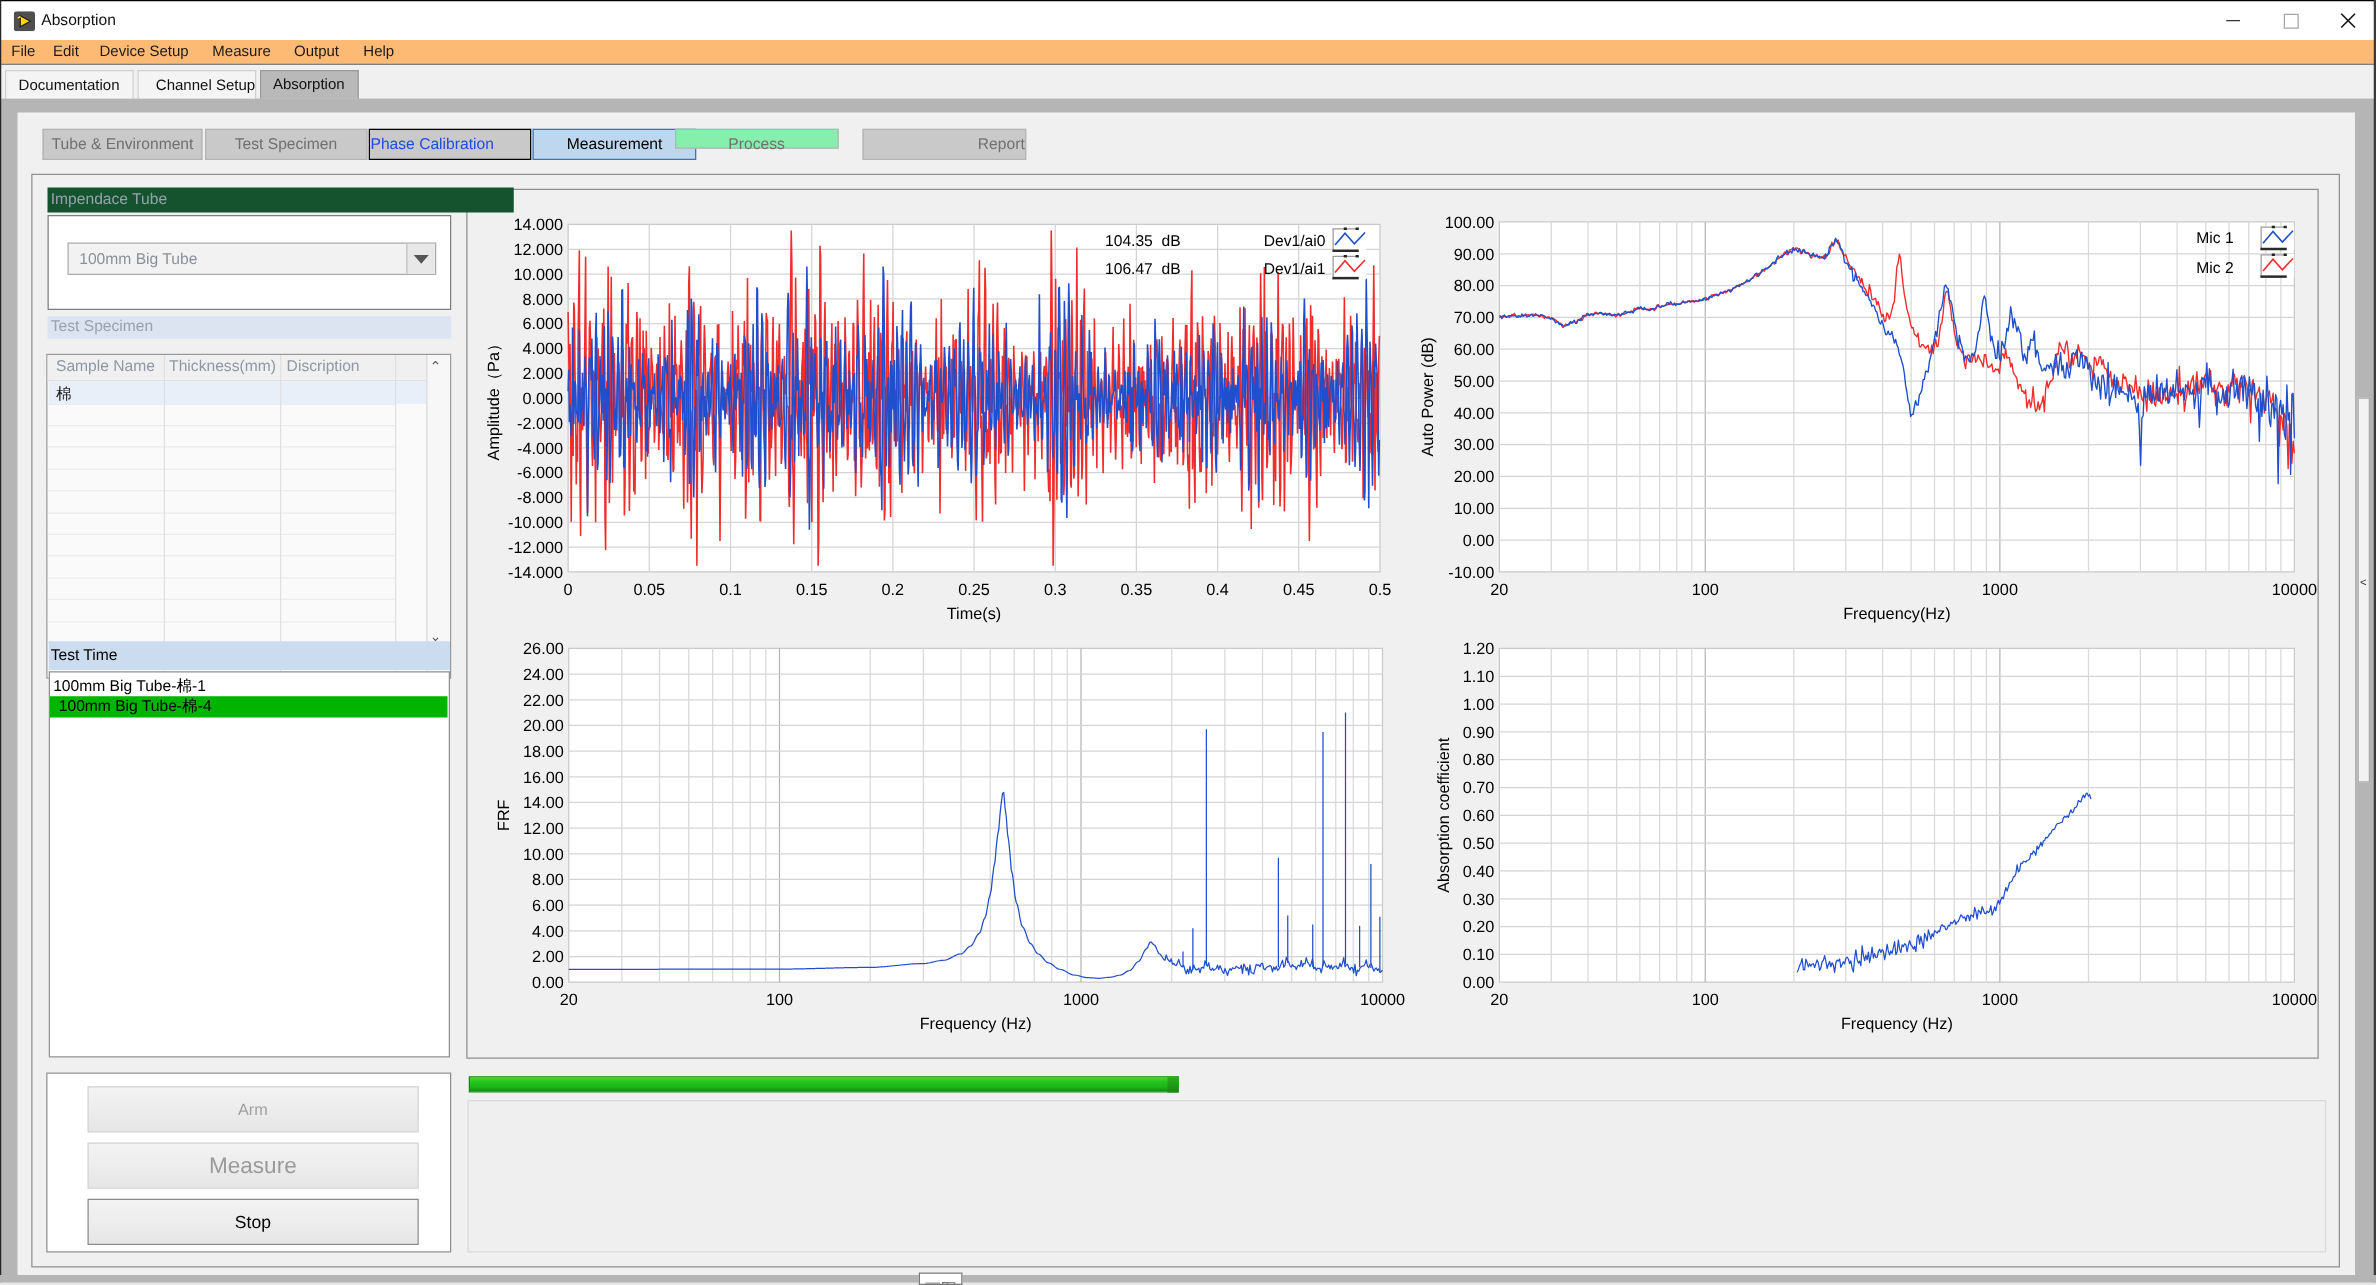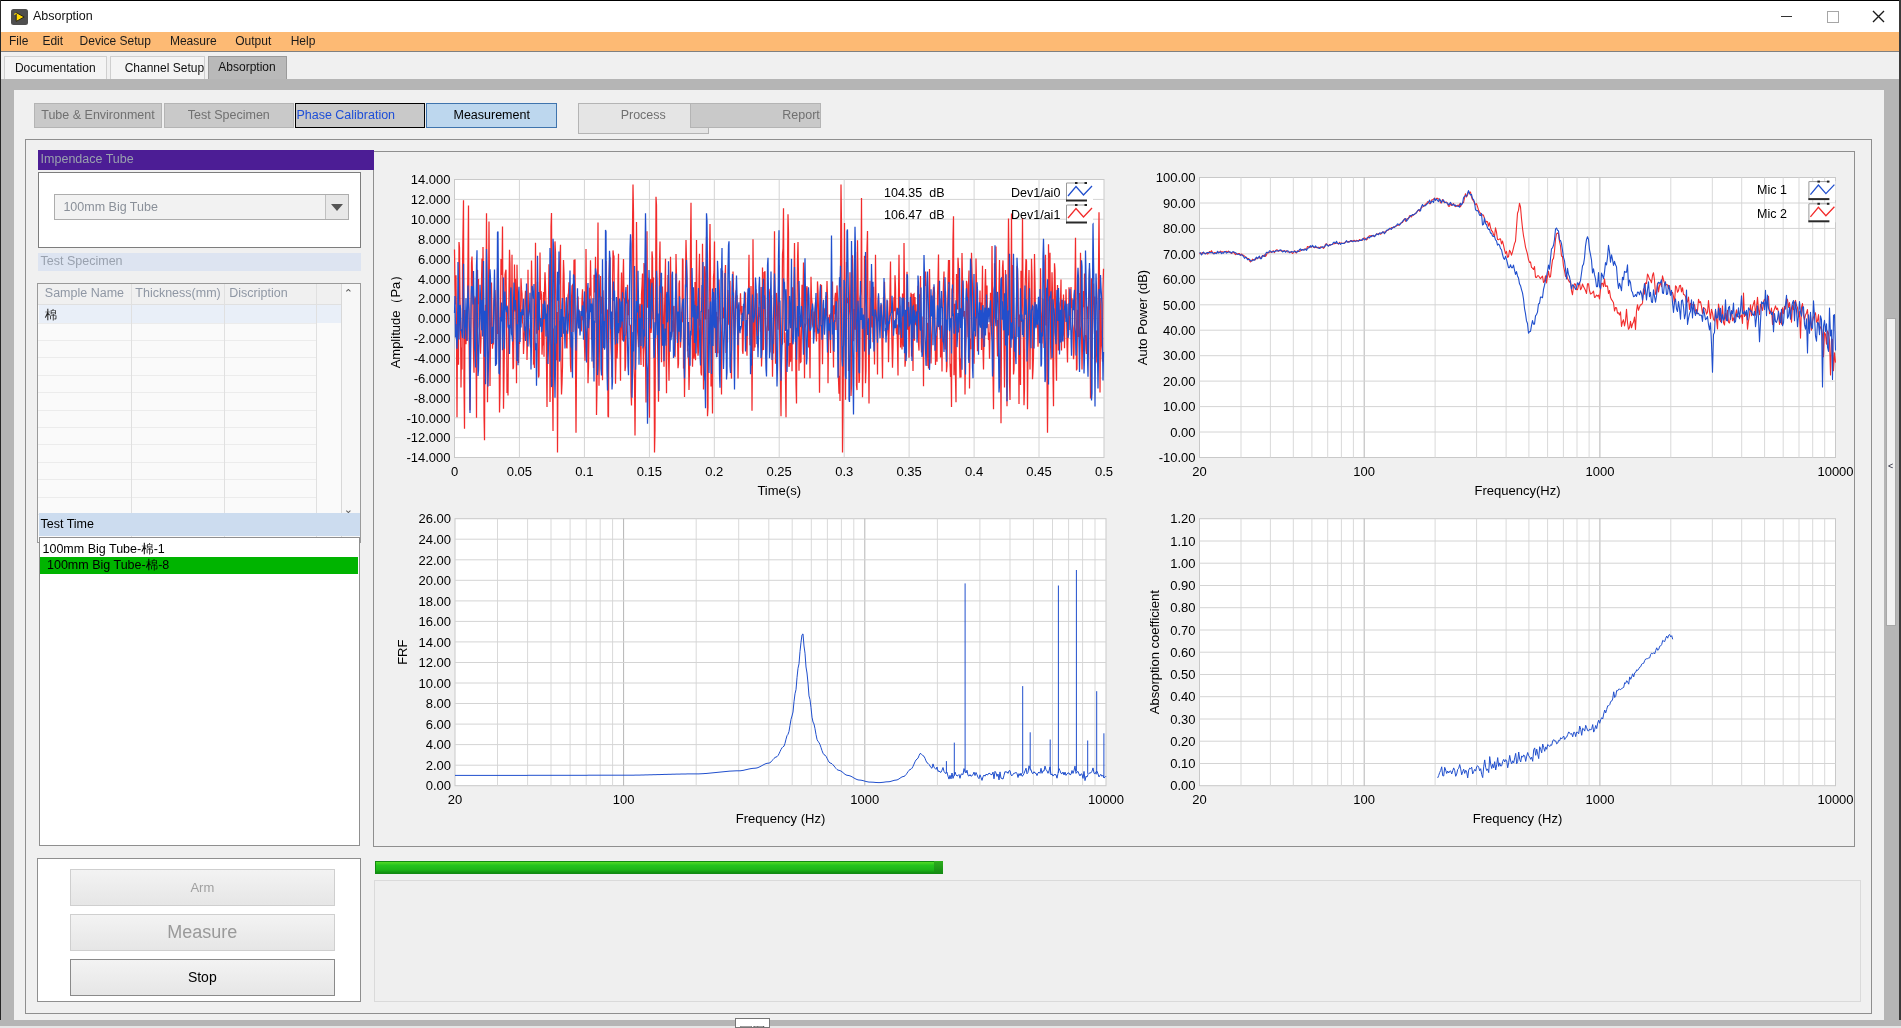--- a/index.html
+++ b/index.html
@@ -37,27 +37,27 @@
 <div class="abs" style="left:2px;top:78.7px;width:1897px;height:947.6px;background:#b5b5b5"></div>
 <div class="abs" style="left:13.8px;top:89.9px;width:1869.8px;height:930.5px;background:#f0f0f0"></div>
 
 <div class="abs" style="left:0;top:0;width:1.3px;height:1026.3px;background:#262626"></div>
 <div class="abs" style="left:1898.8px;top:0;width:2.2px;height:1026.3px;background:#3a3a3a"></div>
 
 <div style="position:absolute;left:33.9px;top:103px;width:128.2px;height:24.5px;background:#c9c9c9;border:1px solid #b4b4b4;color:#707070;box-sizing:border-box;text-align:center;line-height:22.5px;font-size:12.5px;white-space:nowrap">Tube &amp; Environment</div>
 <div style="position:absolute;left:163.5px;top:103px;width:130.6px;height:24.5px;background:#c9c9c9;border:1px solid #b4b4b4;color:#707070;box-sizing:border-box;text-align:center;line-height:22.5px;font-size:12.5px;white-space:nowrap">Test Specimen</div>
 <div style="position:absolute;left:295.4px;top:103px;width:129.7px;height:24.5px;background:#c9c9c9;border:1px solid #000000;color:#1d4ed8;box-sizing:border-box;text-align:left;line-height:22.5px;font-size:12.5px;white-space:nowrap">Phase Calibration</div>
 <div style="position:absolute;left:426.4px;top:103px;width:130.6px;height:24.5px;background:#bdd7ee;border:1px solid #3f74ad;color:#000;box-sizing:border-box;text-align:center;line-height:22.5px;font-size:12.5px;white-space:nowrap">Measurement</div>
-<div style="position:absolute;left:578px;top:103px;width:130.5px;height:31px;background:#e5e5e5;border:1px solid #b4b4b4;color:#707070;box-sizing:border-box;text-align:center;line-height:22.5px;font-size:12.5px;white-space:nowrap">Process</div>
+<div style="position:absolute;left:540px;top:103px;width:130.5px;height:16px;background:#86efac;border:1px solid #b4b4b4;color:#707070;box-sizing:border-box;text-align:center;line-height:22.5px;font-size:12.5px;white-space:nowrap">Process</div>
 <div style="position:absolute;left:690.3px;top:103px;width:130.5px;height:24.5px;background:#c9c9c9;border:1px solid #b4b4b4;color:#707070;box-sizing:border-box;text-align:right;line-height:22.5px;font-size:12.5px;white-space:nowrap">Report</div>
 
 <div class="abs" style="left:25px;top:139px;width:1847px;height:875px;border:1px solid #8f8f8f;box-sizing:border-box"></div>
 
 <div class="abs" style="left:373px;top:151px;width:1482px;height:696px;background:#f0f0f0;border:1px solid #8f8f8f;box-sizing:border-box"></div>
-<div style="position:absolute;left:37.6px;top:150px;width:336px;height:19.7px;background:#4c1d95;color:#99a1ae;font-size:12.5px;line-height:19px;padding-left:3px;box-sizing:border-box">Impendace Tube</div>
+<div style="position:absolute;left:37.6px;top:150px;width:373px;height:19.7px;background:#14532d;color:#99a1ae;font-size:12.5px;line-height:19px;padding-left:3px;box-sizing:border-box">Impendace Tube</div>
 <div style="position:absolute;left:37.6px;top:171.8px;width:323.1px;height:76.2px;background:#fff;border:1px solid #7d7d7d;box-sizing:border-box"></div>
 <div style="position:absolute;left:54.4px;top:193.5px;width:295px;height:26px;background:#f2f2f2;border:1px solid #adadad;box-sizing:border-box;color:#8a9099;font-size:12.5px;line-height:24px;padding-left:8px">100mm Big Tube</div>
 <div style="position:absolute;left:325.4px;top:194.5px;width:23px;height:24px;background:#e8e8e8;border-left:1px solid #c0c0c0;box-sizing:border-box"></div>
 <div style="position:absolute;left:331px;top:204px;width:0;height:0;border-left:6px solid transparent;border-right:6px solid transparent;border-top:7px solid #555"></div>
 <div style="position:absolute;left:37.6px;top:253.4px;width:323.1px;height:17.6px;background:#dde4f1;color:#99a1ae;font-size:12.5px;line-height:17px;padding-left:3px;box-sizing:border-box">Test Specimen</div>
 <div style="position:absolute;left:36.8px;top:283px;width:323.9px;height:260px;background:#fafafa;border:1px solid #9a9a9a;box-sizing:border-box;overflow:hidden">
     <div style="position:absolute;left:0;top:0;width:100%;height:21.2px;background:#f0f0f0;border-bottom:1px solid #e0e0e0;box-sizing:border-box"></div>
     <div style="position:absolute;left:7px;top:2px;font-size:12.5px;color:#8f97a4">Sample Name</div>
     <div style="position:absolute;left:97.5px;top:2px;font-size:12.5px;color:#8f97a4">Thickness(mm)</div>
     <div style="position:absolute;left:191.5px;top:2px;font-size:12.5px;color:#8f97a4">Discription</div>
@@ -78,21 +78,21 @@
     <div style="position:absolute;left:92.8px;top:0;width:1px;height:100%;background:#e0e0e0"></div>
     <div style="position:absolute;left:186.2px;top:0;width:1px;height:100%;background:#e0e0e0"></div>
     <div style="position:absolute;left:278.5px;top:0;width:1px;height:100%;background:#e0e0e0"></div>
     <div style="position:absolute;left:303.5px;top:0;width:19px;height:100%;background:#f7f7f7;border-left:1px solid #d8d8d8;box-sizing:border-box"></div>
     <div style="position:absolute;left:306px;top:3px;font-size:11px;color:#555">⌃</div>
     <div style="position:absolute;left:306px;top:219px;font-size:11px;color:#555">⌄</div>
   </div>
 <div style="position:absolute;left:38.5px;top:513.4px;width:321px;height:22.4px;background:#ccdcef;color:#000;font-size:12.5px;line-height:22px;padding-left:2px;box-sizing:border-box">Test Time</div>
 <div style="position:absolute;left:38.5px;top:537px;width:321px;height:308.5px;background:#fff;border:1px solid #8f8f8f;box-sizing:border-box;overflow:hidden">
     <div style="position:absolute;left:0px;top:3px;width:100%;height:16px;font-size:12.5px;color:#000;padding-left:3px;box-sizing:border-box">100mm Big Tube-棉-1</div>
-    <div style="position:absolute;left:0.5px;top:18.5px;width:318px;height:17px;background:#00b400;font-size:12.5px;color:#000;padding-left:7px;box-sizing:border-box;line-height:16px">100mm Big Tube-棉-8</div>
+    <div style="position:absolute;left:0.5px;top:18.5px;width:318px;height:17px;background:#00b400;font-size:12.5px;color:#000;padding-left:7px;box-sizing:border-box;line-height:16px">100mm Big Tube-棉-4</div>
   </div>
 <div style="position:absolute;left:37px;top:858px;width:323.5px;height:144px;background:#fff;border:1px solid #8f8f8f;box-sizing:border-box">
     <div style="position:absolute;left:31.5px;top:9.5px;width:265.6px;height:37px;background:linear-gradient(#f3f3f3,#e6e6e6);border:1px solid #cfcfcf;box-sizing:border-box;text-align:center;line-height:35px;font-size:13px;color:#a0a0a0">Arm</div>
     <div style="position:absolute;left:31.5px;top:54.5px;width:265.6px;height:37px;background:linear-gradient(#f3f3f3,#e6e6e6);border:1px solid #cfcfcf;box-sizing:border-box;text-align:center;line-height:35px;font-size:18px;color:#9a9a9a">Measure</div>
     <div style="position:absolute;left:31.5px;top:99.5px;width:265.6px;height:37px;background:linear-gradient(#f3f3f3,#e6e6e6);border:1px solid #8a8a8a;box-sizing:border-box;text-align:center;line-height:35px;font-size:14px;color:#000">Stop</div>
   </div>
 <svg width="1480" height="694" viewBox="0 0 1480 694" style="position:absolute;left:374px;top:152px">
     <rect x="80.5" y="27.5" width="649.5" height="278.0" fill="#ffffff" stroke="#c9c9c9" stroke-width="1"></rect>
     <rect x="825.5" y="25.5" width="636.0" height="280.0" fill="#ffffff" stroke="#c9c9c9" stroke-width="1"></rect>
     <rect x="81.0" y="366.70000000000005" width="651.0" height="267.0" fill="#ffffff" stroke="#c9c9c9" stroke-width="1"></rect>

